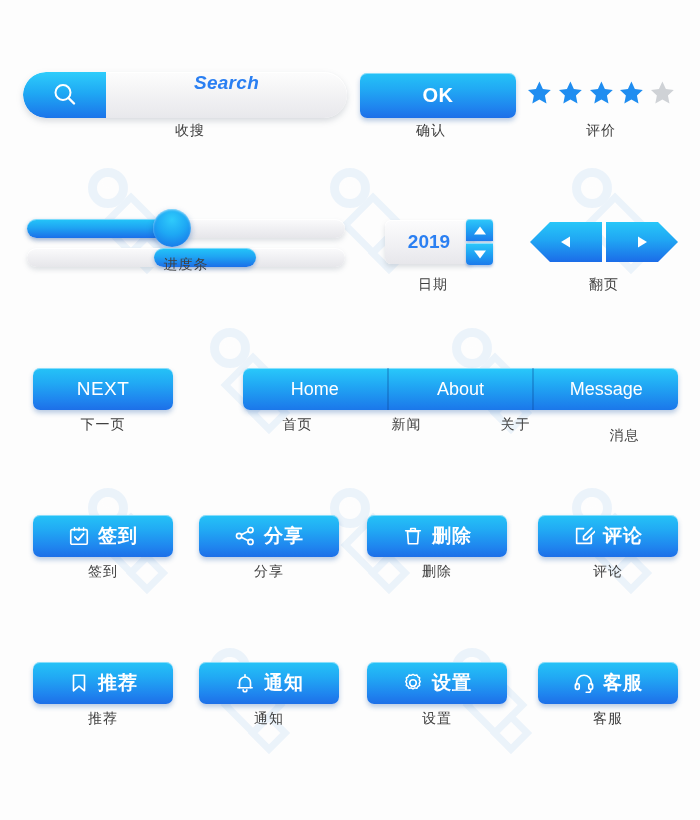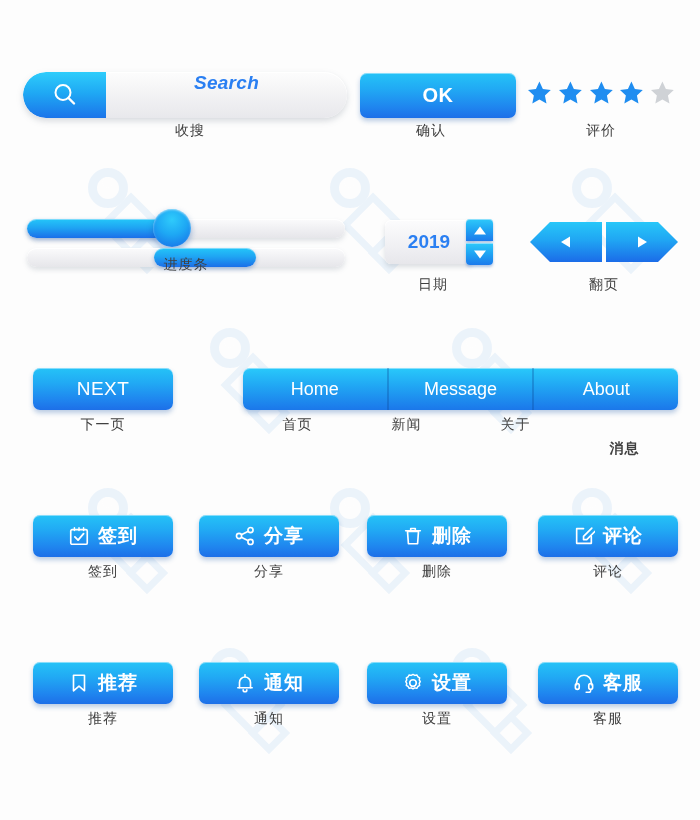--- a/index.html
+++ b/index.html
@@ -292,30 +292,30 @@
   <div class="btn-blue" id="next-btn">
     <span>NEXT</span>
   </div>
   <div class="cap" style="left:33px;top:416px;width:140px;">下一页</div>
 
   <div id="navbar">
     <div class="nav-item">
         <span>Home</span>
       </div>
     <div class="nav-item">
-        <span>Message</span>
+        <span>About</span>
       </div>
     <div class="nav-item">
-        <span>About</span>
+        <span>Message</span>
       </div>
   </div>
   <div class="cap" style="left:243px;top:416px;width:109px;">首页</div>
   <div class="cap" style="left:352px;top:416px;width:109px;">新闻</div>
   <div class="cap" style="left:461px;top:416px;width:109px;">关于</div>
-  <div class="cap" style="left:570px;top:440px;width:109px;font-weight:bold;">消息</div>
+  <div class="cap" style="left:570px;top:427px;width:109px;">消息</div>
 
   <div class="btn-blue icon-btn" style="left:33px;top:515px;">
     <svg class="glyph" viewBox="0 0 24 24">
       <rect x="3" y="5" width="18" height="16" rx="1.5" fill="none" stroke="#fff" stroke-width="1.8"></rect>
       <line x1="7" y1="3" x2="7" y2="6" stroke="#fff" stroke-width="1.6" stroke-linecap="round"></line>
       <line x1="12" y1="3" x2="12" y2="6" stroke="#fff" stroke-width="1.6" stroke-linecap="round"></line>
       <line x1="17" y1="3" x2="17" y2="6" stroke="#fff" stroke-width="1.6" stroke-linecap="round"></line>
       <polyline points="7.5,13 11,16.5 17,9.5" fill="none" stroke="#fff" stroke-width="2" stroke-linecap="round" stroke-linejoin="round"></polyline>
     </svg>
     <span class="lbl">签到</span>

